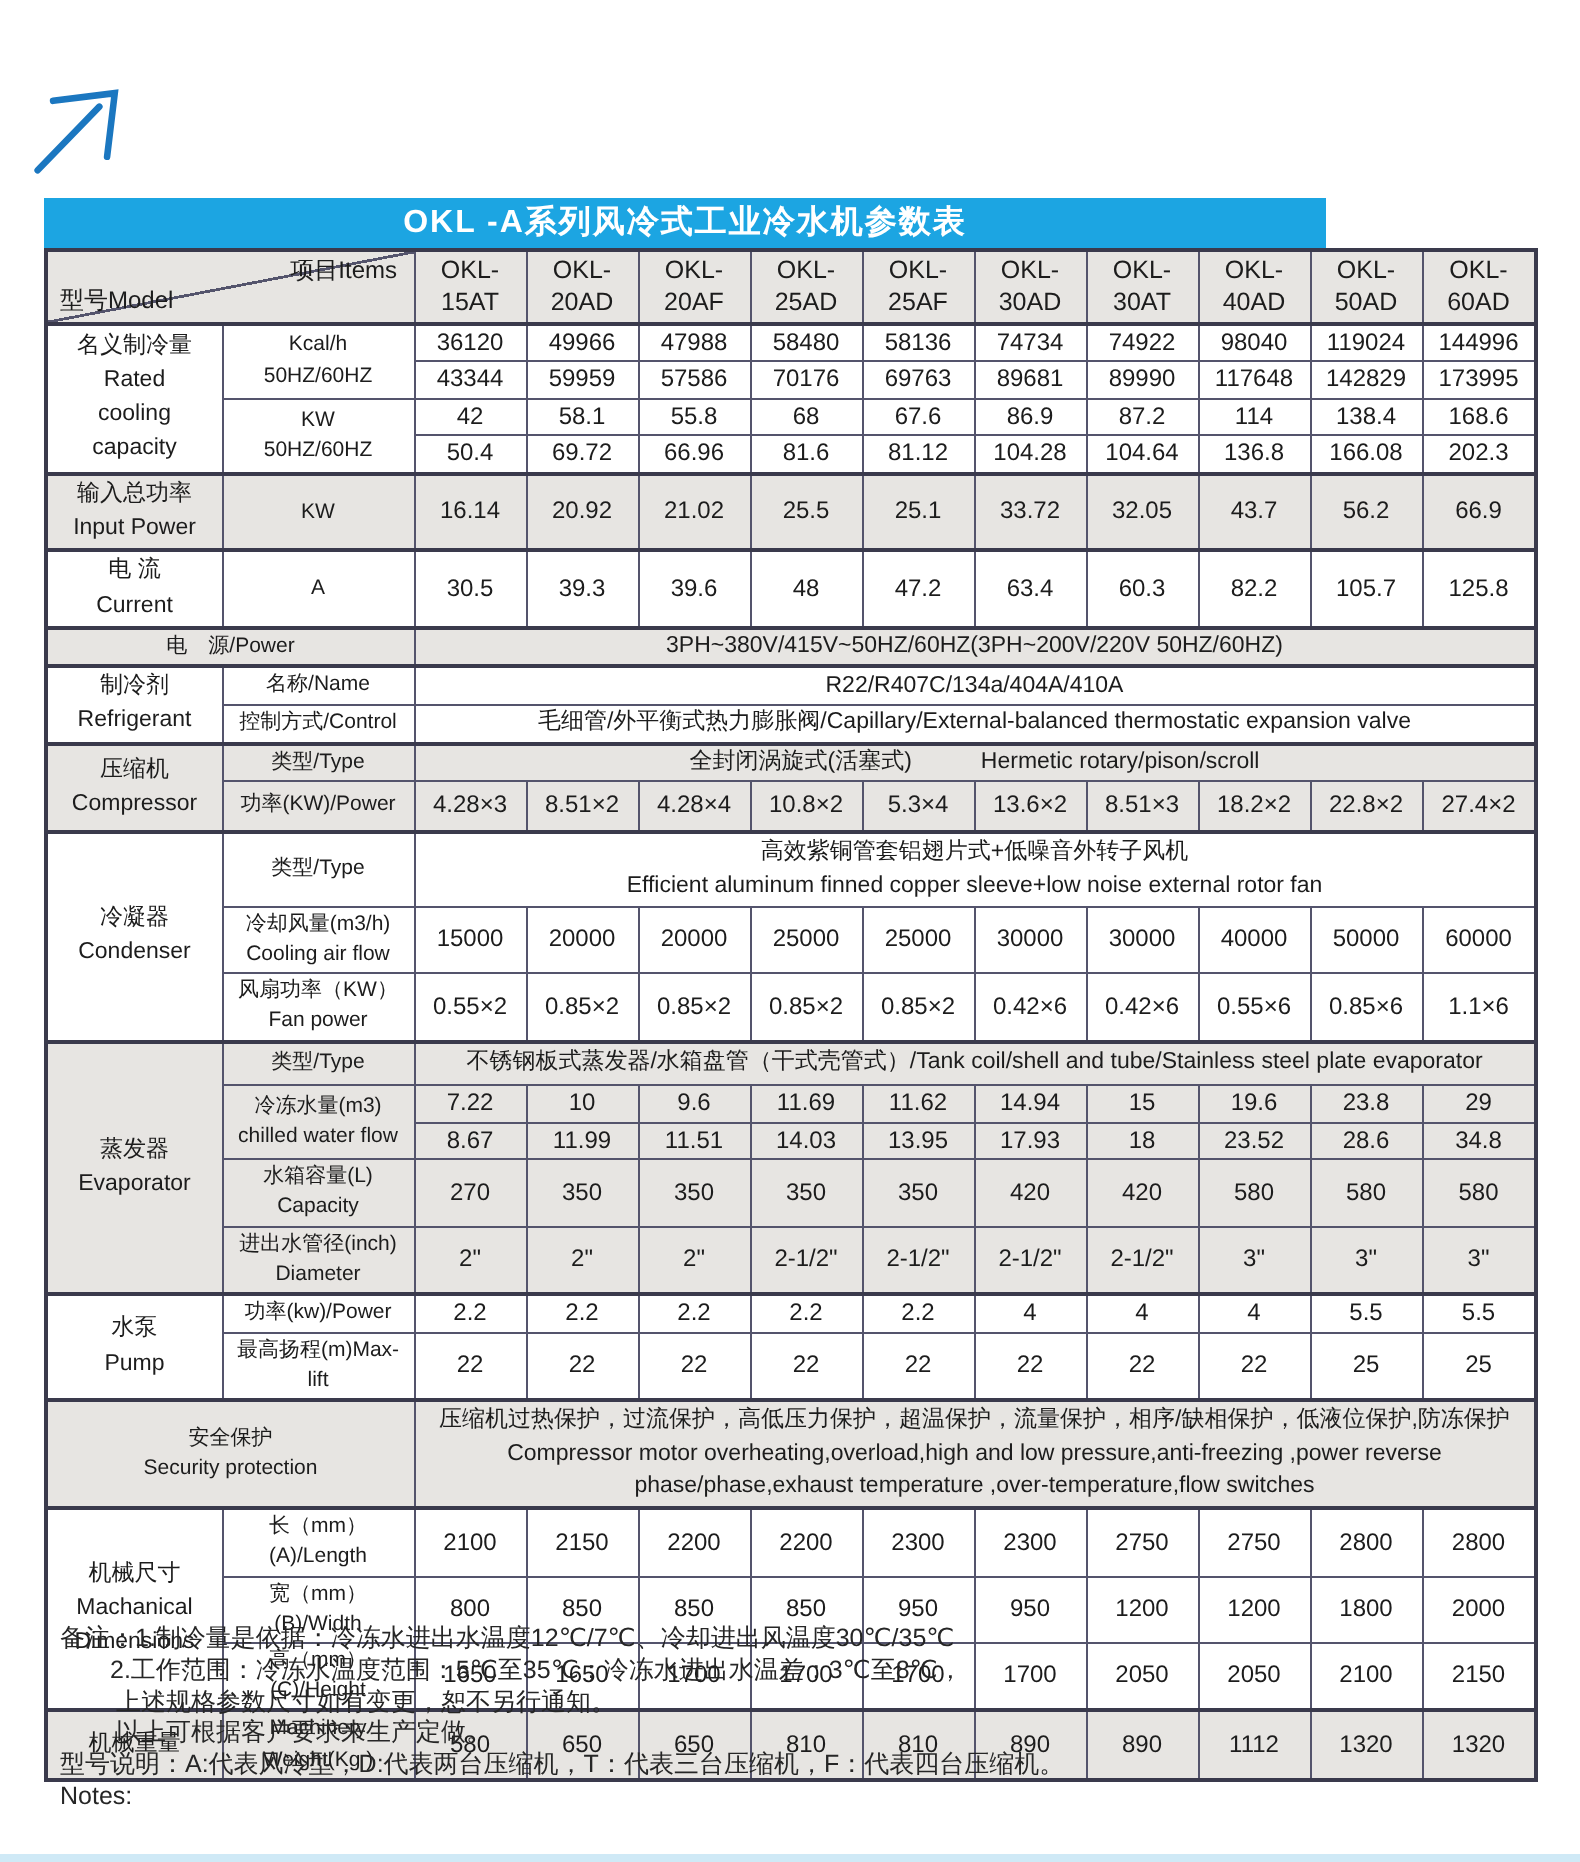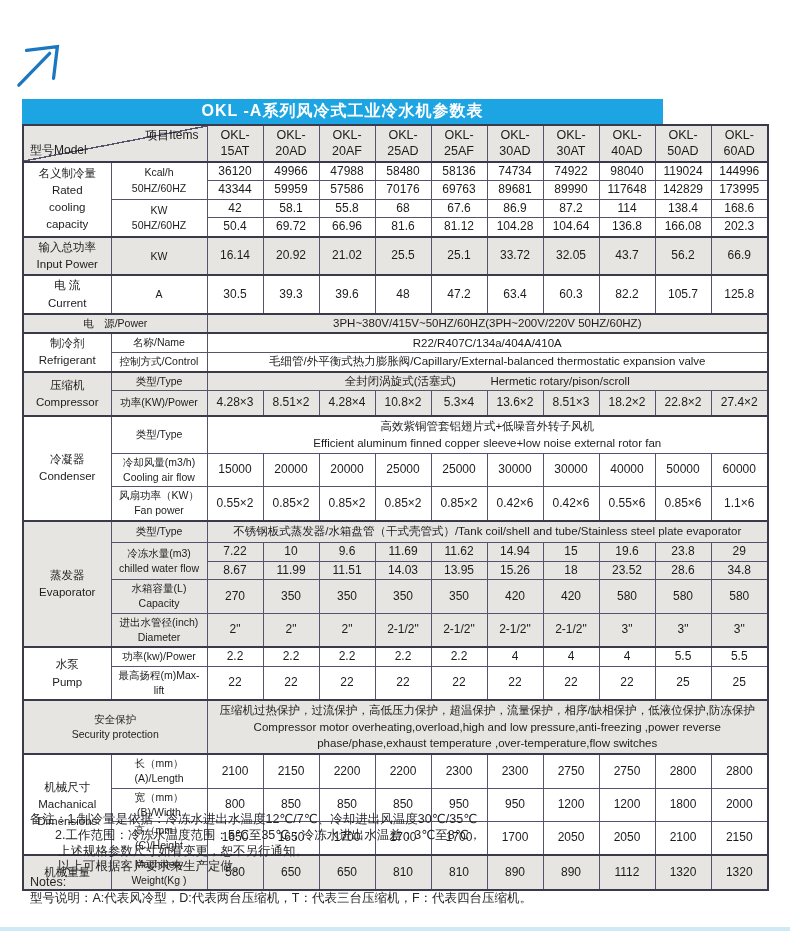--- a/index.html
+++ b/index.html
@@ -350,21 +350,21 @@
           <td class="val">19.6</td>
           <td class="val">23.8</td>
           <td class="val">29</td>
         </tr>
         <tr data-key="chilled-water-60hz" class="shade">
           <td class="val">8.67</td>
           <td class="val">11.99</td>
           <td class="val">11.51</td>
           <td class="val">14.03</td>
           <td class="val">13.95</td>
-          <td class="val">15.26</td>
+          <td class="val">17.93</td>
           <td class="val">18</td>
           <td class="val">23.52</td>
           <td class="val">28.6</td>
           <td class="val">34.8</td>
         </tr>
         <tr data-key="tank-capacity" class="shade">
           <td class="item">
             <div>水箱容量(L)</div>
             <div>Capacity</div>
           </td>
@@ -511,16 +511,16 @@
         </tr>
       </tbody>
   </table>
 </div>
 
 <div class="notes" id="notes">
     <div class="note indent0">备注：1.制冷量是依据：冷冻水进出水温度12℃/7℃、冷却进出风温度30℃/35℃</div>
     <div class="note indent1">2.工作范围：冷冻水温度范围：5℃至35℃；冷冻水进出水温差：3℃至8℃，</div>
     <div class="note indent2">上述规格参数尺寸如有变更，恕不另行通知。</div>
     <div class="note indent2">以上可根据客户要求来生产定做。</div>
+    <div class="note indent0">型号说明：A:代表风冷型，D:代表两台压缩机，T：代表三台压缩机，F：代表四台压缩机。</div>
     <div class="note indent0">Notes:</div>
-    <div class="note indent0">型号说明：A:代表风冷型，D:代表两台压缩机，T：代表三台压缩机，F：代表四台压缩机。</div>
   </div>
 <div class="bottom-strip"></div>
 
 </body></html>

